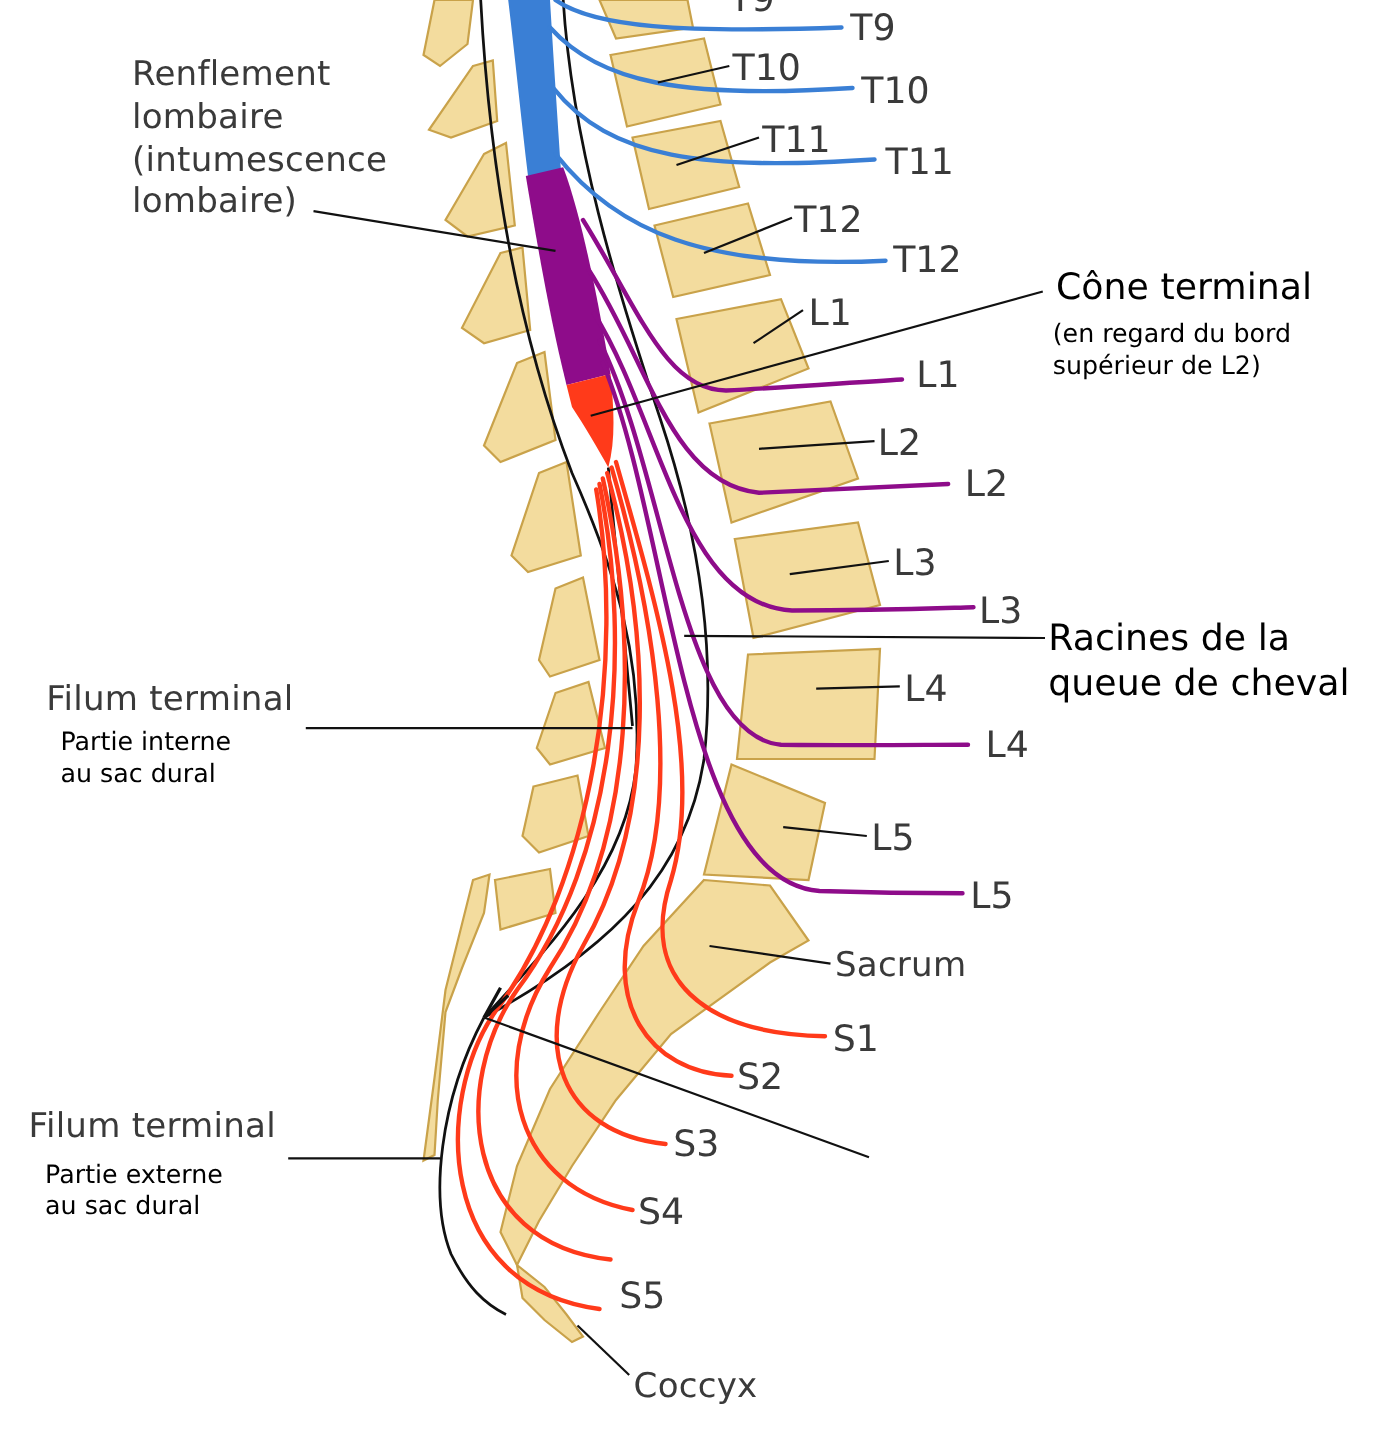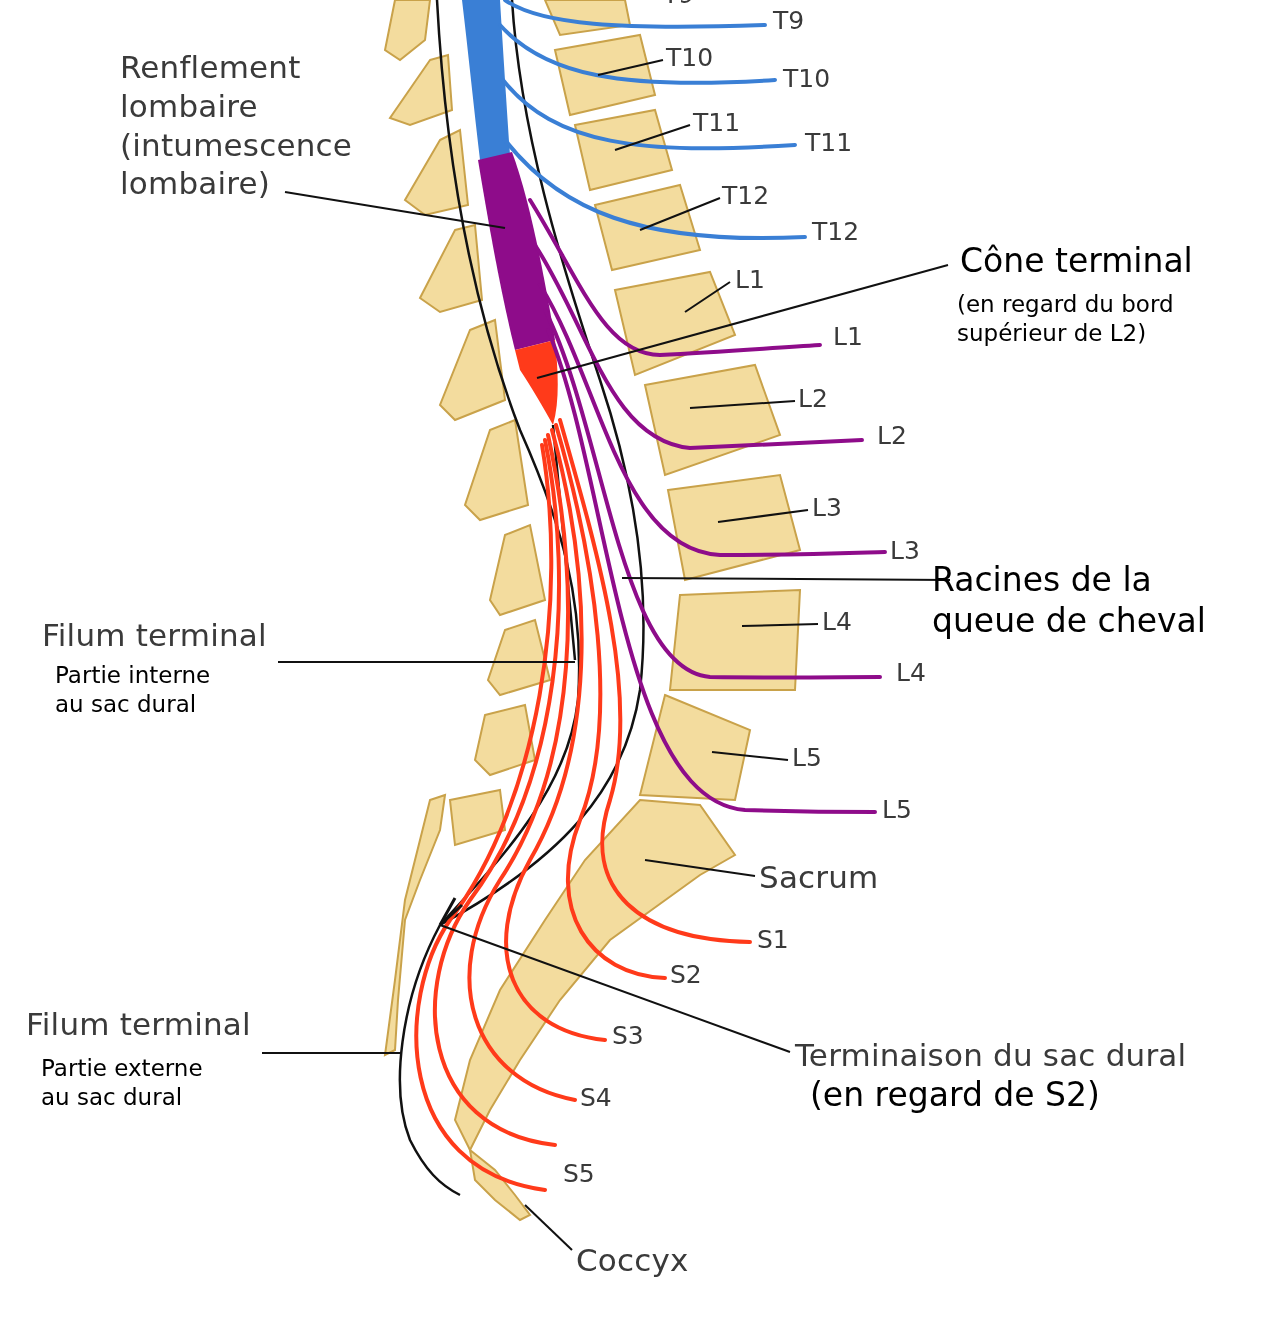--- a/index.html
+++ b/index.html
@@ -1,21 +1,21 @@
 <!DOCTYPE html>
 <html><head>
 <meta charset="utf-8">
 <style>
   html, body { margin: 0; padding: 0; background: #ffffff; }
   body { width: 1270px; height: 1318px; position: relative; overflow: hidden; }
   #stage { position: absolute; left: 0; top: 0; width: 1270px; height: 1318px; }
   svg#art { position: absolute; left: 0; top: 0; }
   .lbl { position: absolute; white-space: nowrap; line-height: 1; }
   .book { font-family: "DejaVu Sans", sans-serif; color: #3a3a3a; font-size: 31px; letter-spacing: 0.2px; }
-  .book-sm { font-family: "DejaVu Sans", sans-serif; color: #3a3a3a; font-size: 25px; }
+  .book-sm { font-family: "DejaVu Sans", sans-serif; color: #3a3a3a; font-size: 33px; }
   .added { font-family: "DejaVu Sans", sans-serif; color: #000000; }
   .added-lg { font-size: 33px; }
   .added-sm { font-size: 23px; }
   .multiline { white-space: pre-line; line-height: 1.25; }
 </style>
 </head>
 <body>
 
 <div id="stage">
   <svg id="art" width="1270" height="1318" viewBox="0 0 1270 1318">
@@ -107,34 +107,32 @@
 
   <div class="lbl book multiline" style="left:120px; top:48px;">Renflement
 lombaire
 (intumescence
 lombaire)</div>
 
   <div class="lbl added added-lg" style="left:960px; top:244px;">Cône terminal</div>
   <div class="lbl added added-sm multiline" style="left:957px; top:290px;">(en regard du bord
 supérieur de L2)</div>
 
-  <div class="lbl added added-lg multiline" style="left:932px; top:559px;">Racines de la
+  <div class="lbl added added-lg multiline" style="left:953px; top:559px;">Racines de la
 queue de cheval</div>
 
   <div class="lbl book" style="left:42px; top:620px;">Filum terminal</div>
   <div class="lbl added added-sm multiline" style="left:55px; top:661px;">Partie interne
 au sac dural</div>
 
   <div class="lbl book" style="left:26px; top:1009px;">Filum terminal</div>
   <div class="lbl added added-sm multiline" style="left:41px; top:1054px;">Partie externe
 au sac dural</div>
 
   <div class="lbl book" style="left:759px; top:862px;">Sacrum</div>
-  <div class="lbl book" style="left:795px; top:1040px;">Terminaison du sac dural</div>
-  <div class="lbl added added-lg" style="left:810px; top:1078px;">(en regard de S2)</div>
   <div class="lbl book" style="left:576px; top:1245px;">Coccyx</div>
 
   <div class="lbl book-sm" style="left:663px; top:-18px;">T9</div>
   <div class="lbl book-sm" style="left:666px; top:45px;">T10</div>
   <div class="lbl book-sm" style="left:693px; top:110px;">T11</div>
   <div class="lbl book-sm" style="left:722px; top:183px;">T12</div>
   <div class="lbl book-sm" style="left:735px; top:267px;">L1</div>
   <div class="lbl book-sm" style="left:798px; top:386px;">L2</div>
   <div class="lbl book-sm" style="left:812px; top:495px;">L3</div>
   <div class="lbl book-sm" style="left:822px; top:609px;">L4</div>

